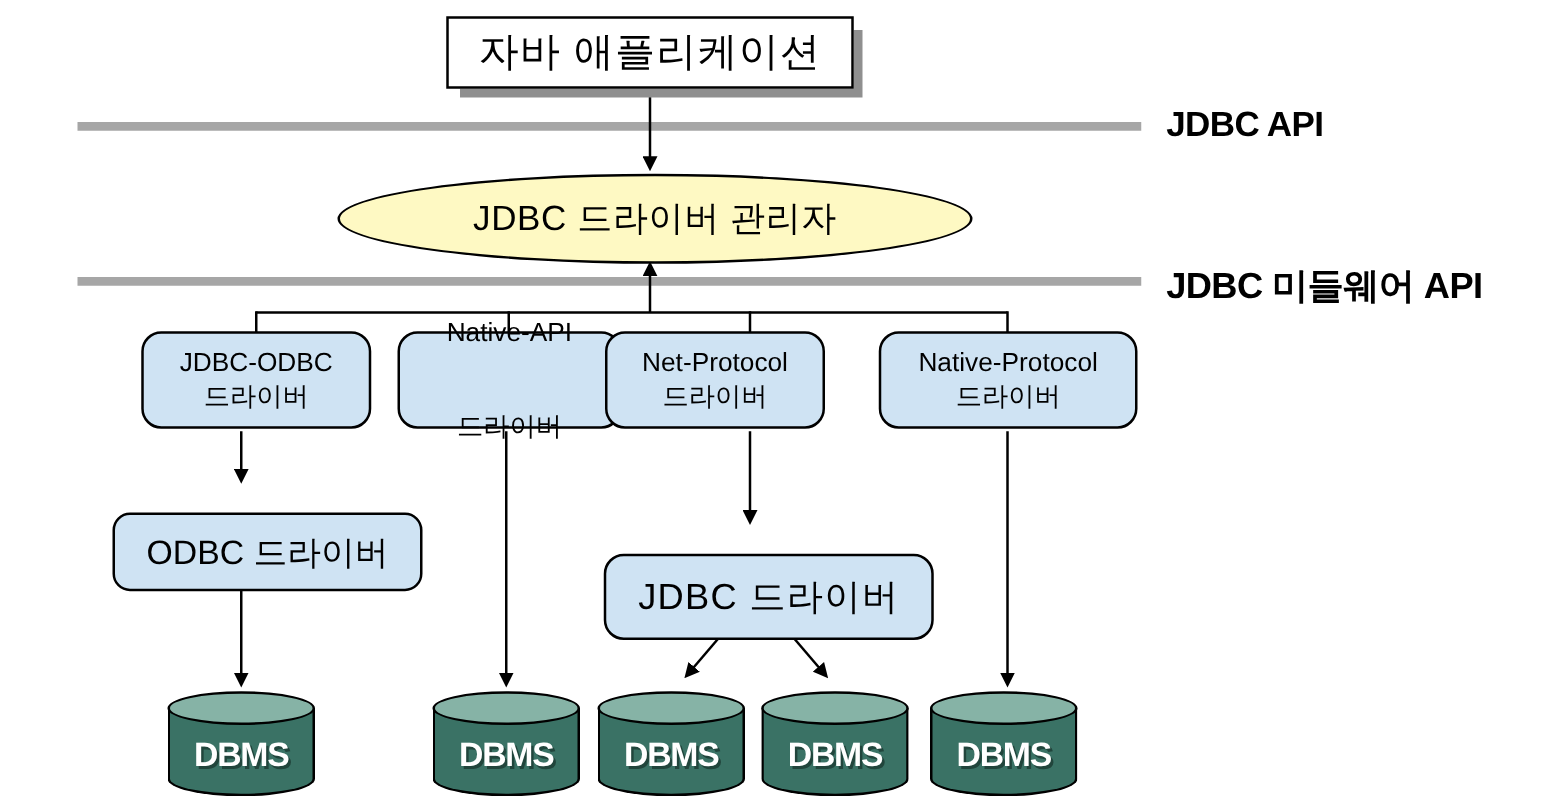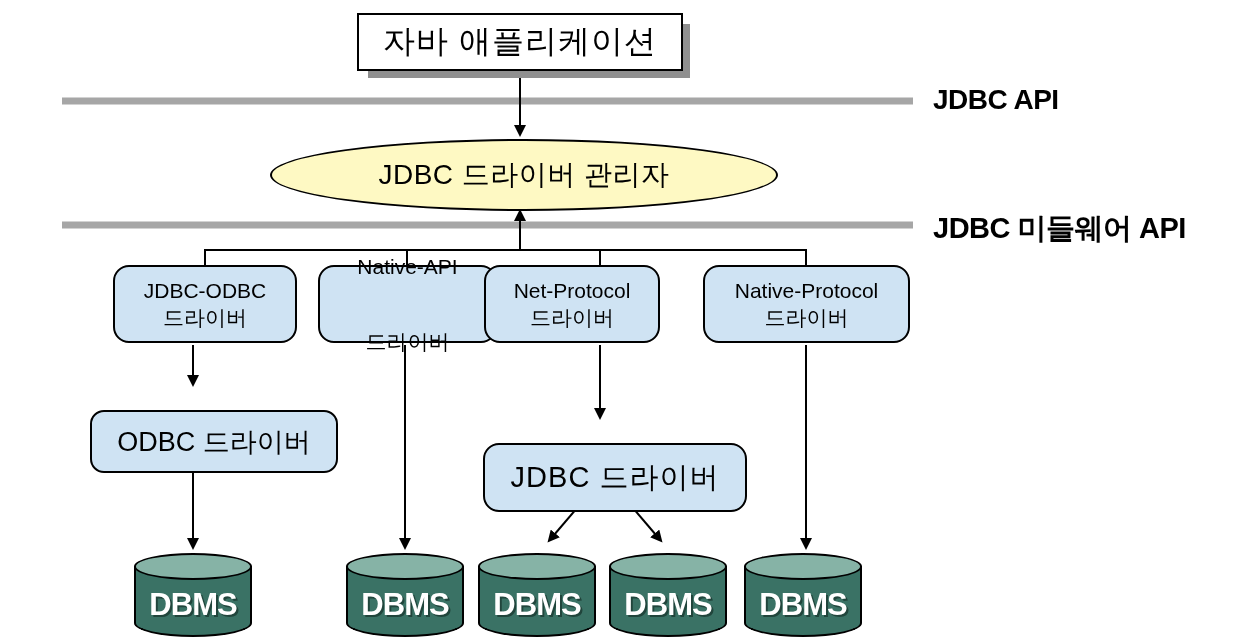--- a/index.html
+++ b/index.html
@@ -52,21 +52,21 @@
     position:absolute;left:0;top:13px;width:118px;height:71px;box-sizing:border-box;
     background:#3a7265;border:2px solid #000;border-top:none;
     border-radius:0 0 59px 59px / 0 0 14px 14px;
     display:flex;align-items:center;justify-content:center;
   }
   .cyl-cap{
     position:absolute;left:0;top:0;width:118px;height:27px;box-sizing:border-box;
     background:#86b3a6;border:2px solid #000;border-radius:50%;
   }
   .cyl-text{
-    position:relative;top:4px;color:#fff;font-weight:bold;font-size:31px;letter-spacing:-1px;
+    position:relative;top:4px;color:#fff;font-weight:bold;font-size:27px;letter-spacing:-1px;
     text-shadow:2px 2px 0 #21453c;
   }
   .cylinder.c1{left:134px;}
   .cylinder.c2{left:346px;}
   .cylinder.c3{left:478px;}
   .cylinder.c4{left:609px;}
   .cylinder.c5{left:744px;}
 </style>
 </head>
 <body>

